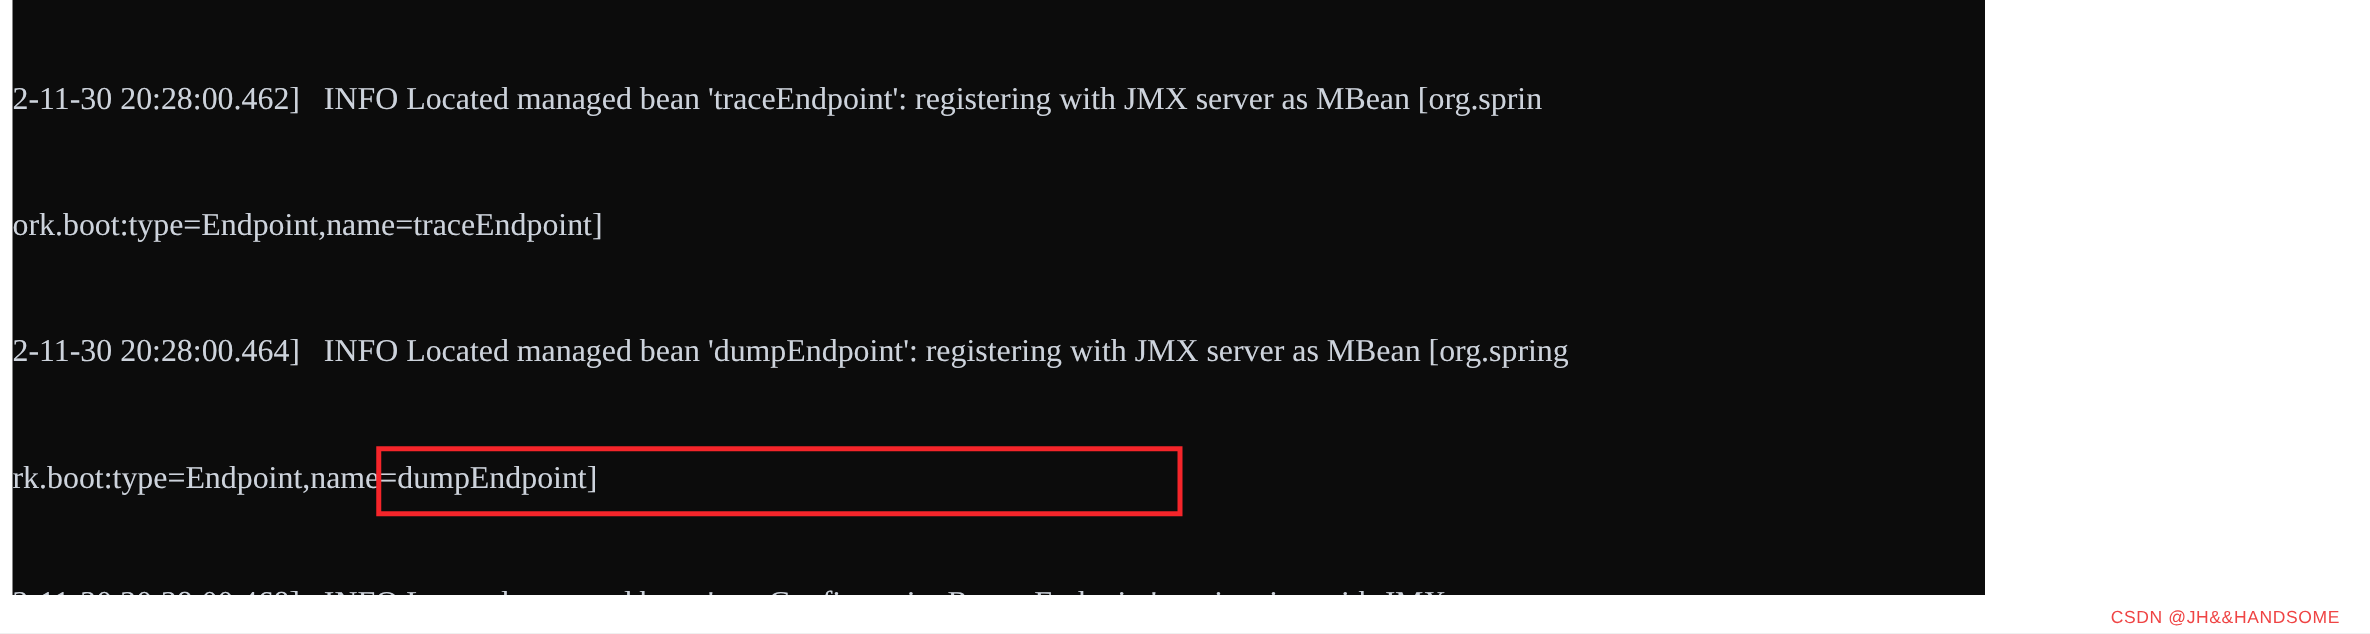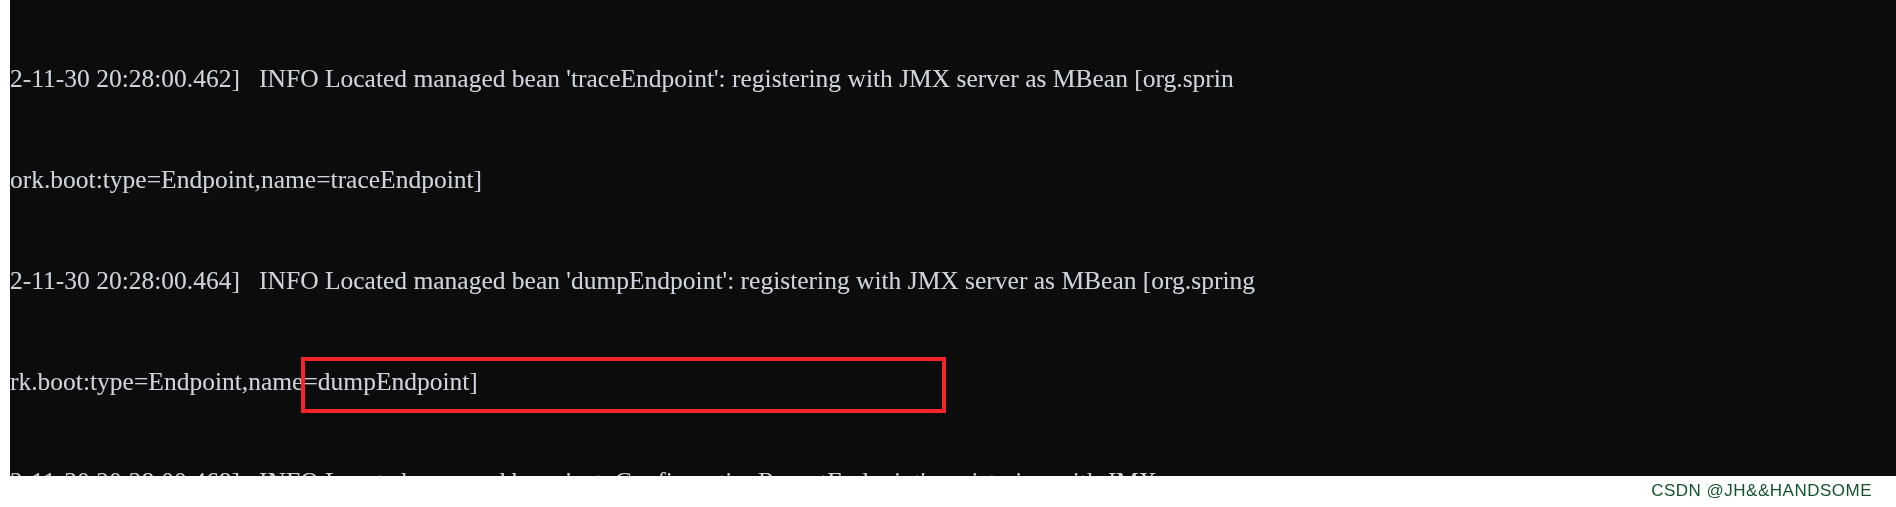--- a/index.html
+++ b/index.html
@@ -12,21 +12,21 @@
     height: 507px;
     overflow: hidden;
     font-family: "Liberation Serif", "DejaVu Serif", serif;
     position: relative;
   }
 
   #console-window {
     position: absolute;
     left: 10px;
     top: 0px;
-    width: 1886px;
+    width: 1578px;
     height: 476px;
     background: #0c0c0c;
     overflow: hidden;
   }
 
   #log-area {
     position: absolute;
     left: 0;
     top: -5px;
     width: 2600px;
@@ -55,22 +55,22 @@
     box-sizing: border-box;
     pointer-events: none;
     z-index: 5;
   }
 
   #watermark {
     position: absolute;
     right: 24px;
     bottom: 6px;
     font-family: "Liberation Sans", "DejaVu Sans", sans-serif;
-    font-size: 17px;
-    color: #14532d;
+    font-size: 14px;
+    color: #ef4444;
     letter-spacing: 0.5px;
     user-select: none;
   }
 </style>
 </head>
 <body>
 
 <div id="console-window">
   <div id="log-area">
     <div class="log-line">2-11-30 20:28:00.462]   INFO Located managed bean 'traceEndpoint': registering with JMX server as MBean [org.sprin</div>

